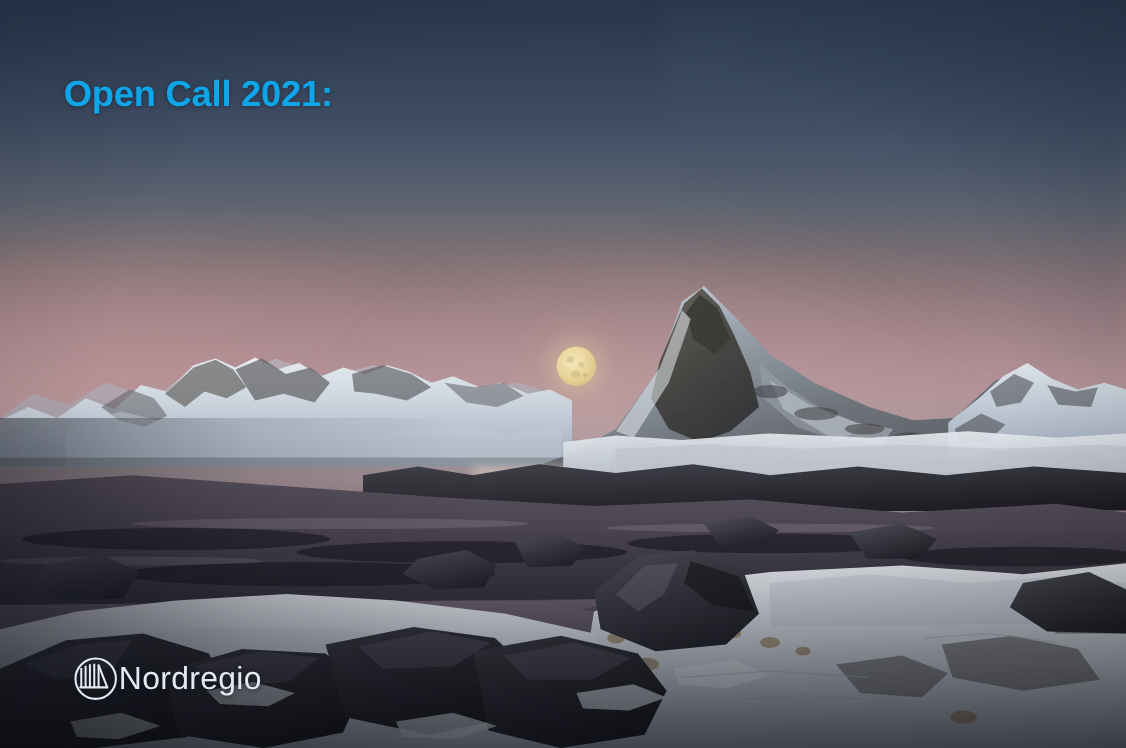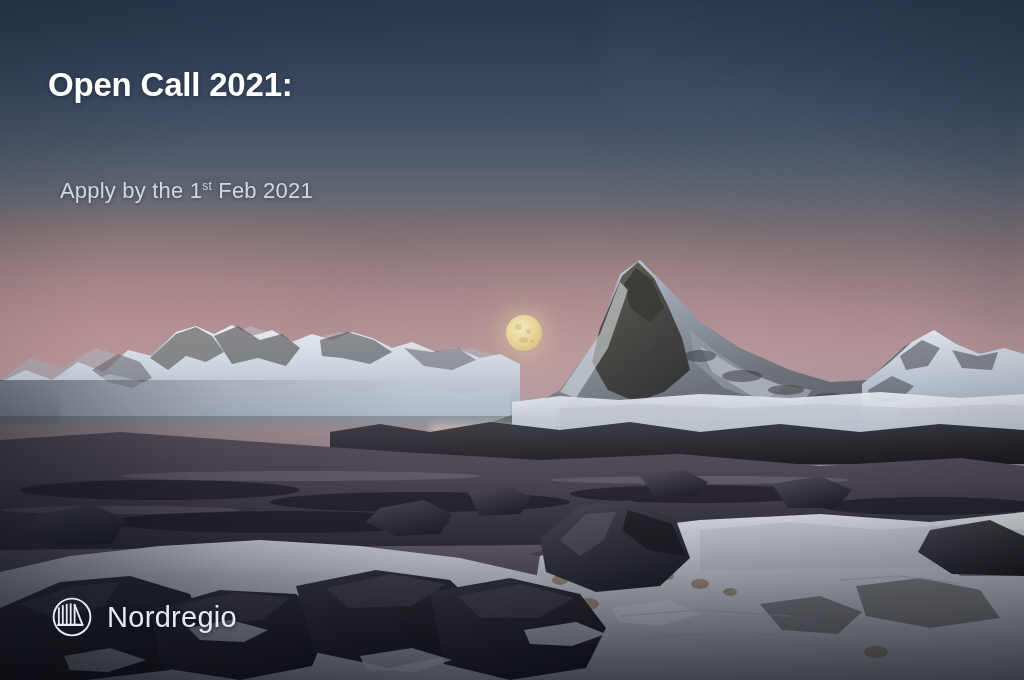--- a/index.html
+++ b/index.html
@@ -123,22 +123,22 @@
     pointer-events:none;
   }
   .left-dark {
     position:absolute; left:0; top:380px; width:420px; height:300px;
     background:linear-gradient(to right, rgba(16,18,28,0.45) 0%, rgba(16,18,28,0.12) 55%, rgba(16,18,28,0) 100%);
     pointer-events:none;
   }
 
   
   .headline {
-    position:absolute; left:48px; top:62px;
-    color:#ffffff;
+    position:absolute; left:58px; top:62px;
+    color:#0ea5e9;
     font-size:33px;
     font-weight:bold;
     line-height:46px;
     letter-spacing:-0.2px;
     text-shadow:0 1px 4px rgba(20,28,44,0.55);
     white-space:nowrap;
   }
   .headline .l1 { display:block; }
   .headline .l2 { display:block; }
 
@@ -152,22 +152,22 @@
     white-space:nowrap;
   }
   .subline sup {
     font-size:12px;
     vertical-align:super;
     line-height:0;
   }
 
   
   .logo {
-    position:absolute; left:51px; top:596px;
-    display:flex; align-items:center; gap:14px;
+    position:absolute; left:66px; top:596px;
+    display:flex; align-items:center; gap:0;
   }
   .logo-mark { width:42px; height:42px; display:block; }
   .logo-word {
     color:#e2e9f2;
     font-size:29px;
     font-weight:400;
     letter-spacing:0.3px;
     text-shadow:0 1px 5px rgba(10,14,24,0.70);
     white-space:nowrap;
   }
@@ -427,23 +427,20 @@
   </svg>
 
   <div class="left-dark"></div>
   <div class="bottom-dark"></div>
   <div class="vignette"></div>
 
   <div class="headline">
     <span class="l1">Open Call 2021:</span>
   </div>
 
-  <div class="subline">
-    <span>Apply by the 1</span><sup>st</sup><span> Feb 2021</span>
-  </div>
 
   <div class="logo">
     <svg class="logo-mark" viewBox="0 0 48 48">
       <circle cx="24" cy="24" r="21" fill="none" stroke="#e2e9f2" stroke-width="2.2"></circle>
       <g stroke="#e2e9f2" stroke-width="2.1" stroke-linecap="butt">
         <path d="M9,13  L9,33"></path>
         <path d="M13.5,10.5 L13.5,33"></path>
         <path d="M18,9   L18,33"></path>
         <path d="M22.5,8.5 L22.5,33"></path>
         <path d="M27,10  L27,33"></path>

